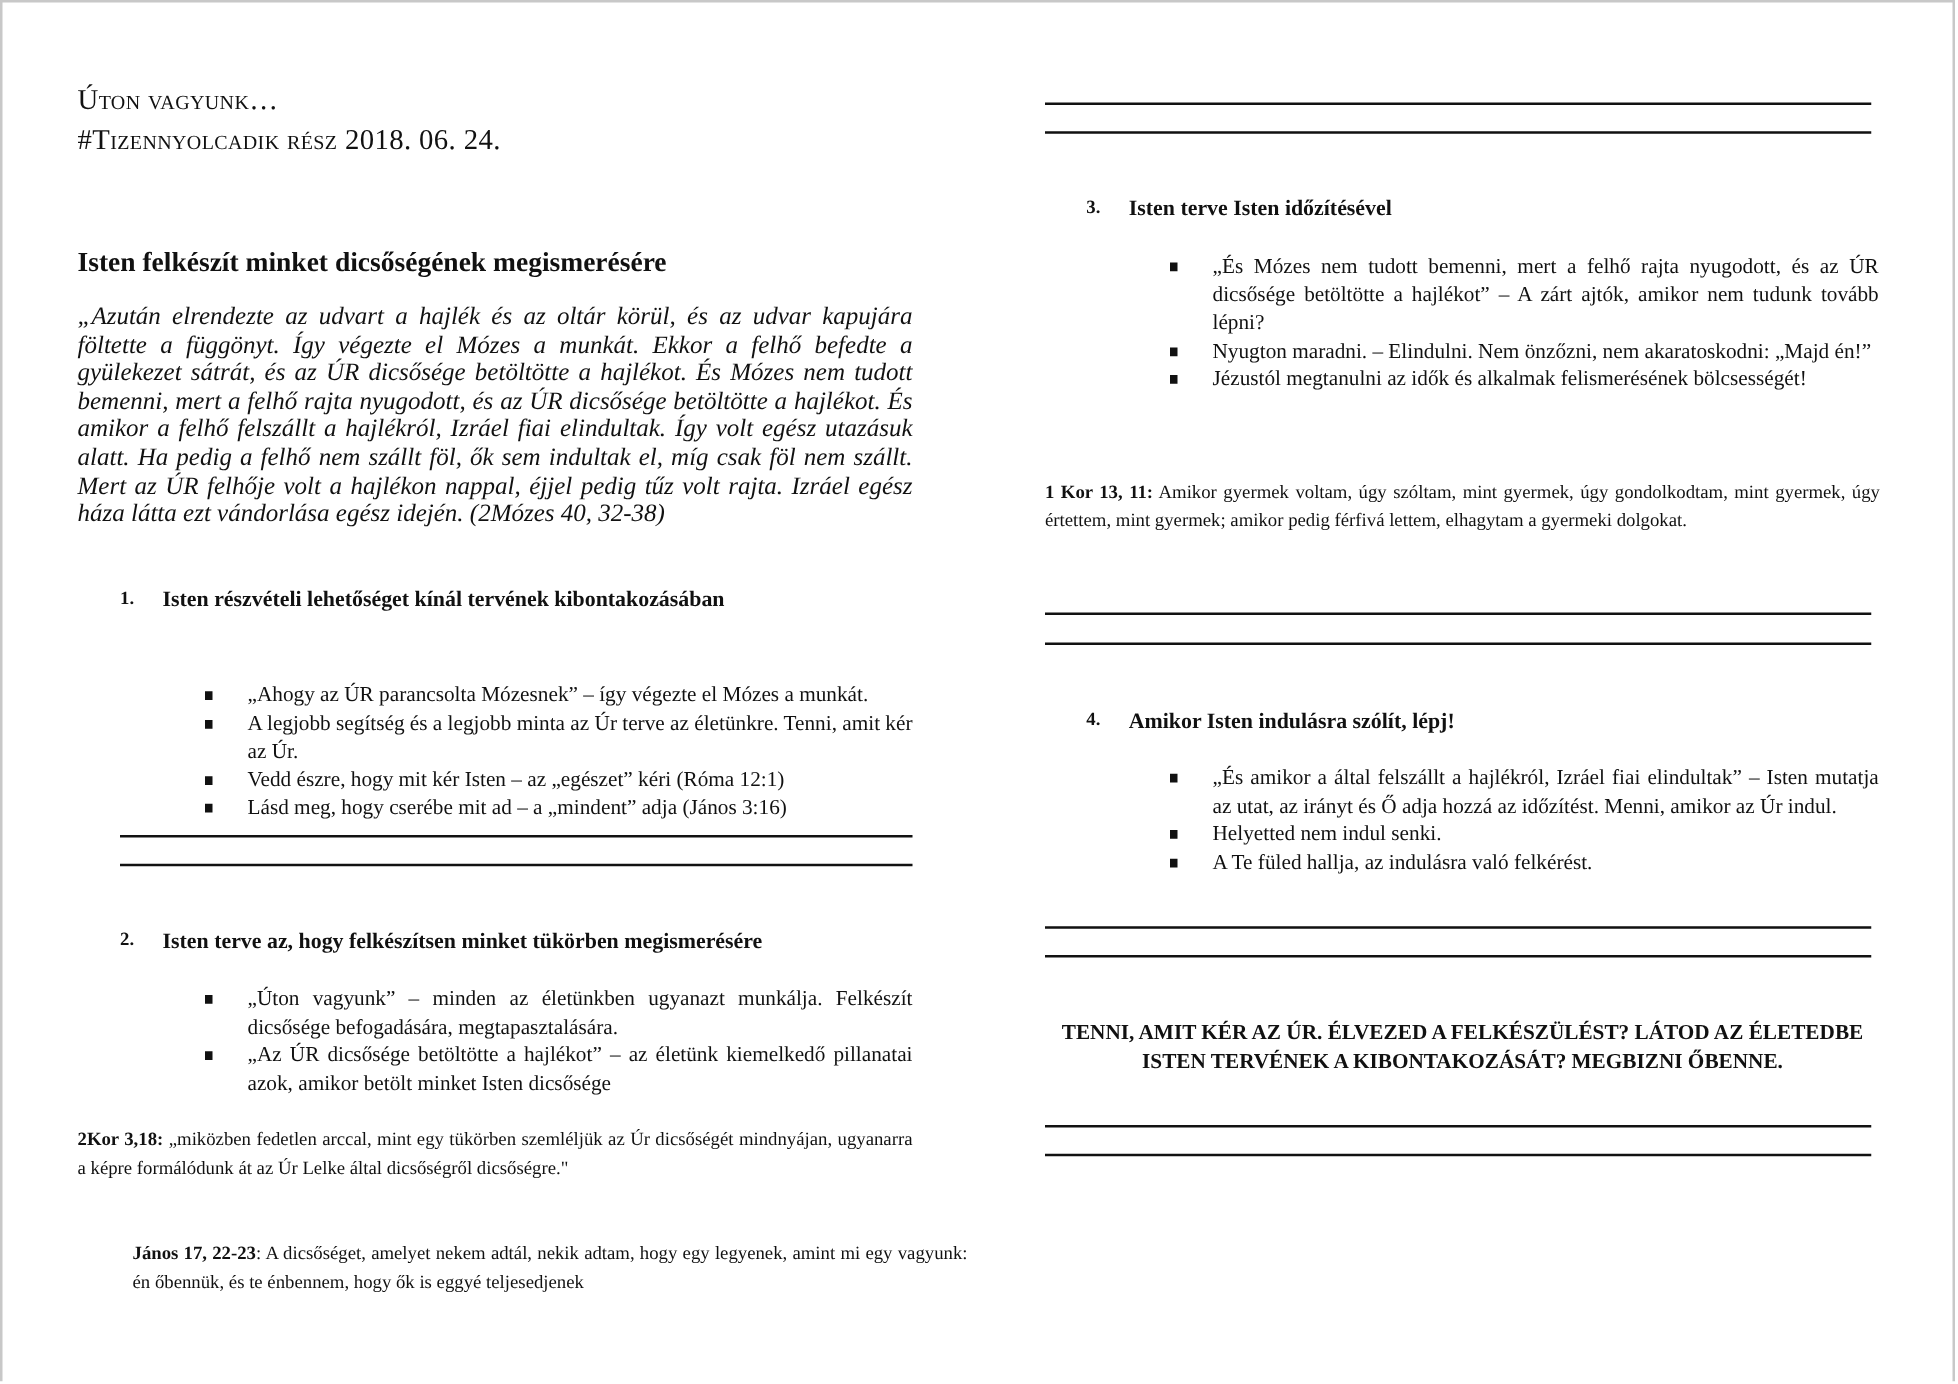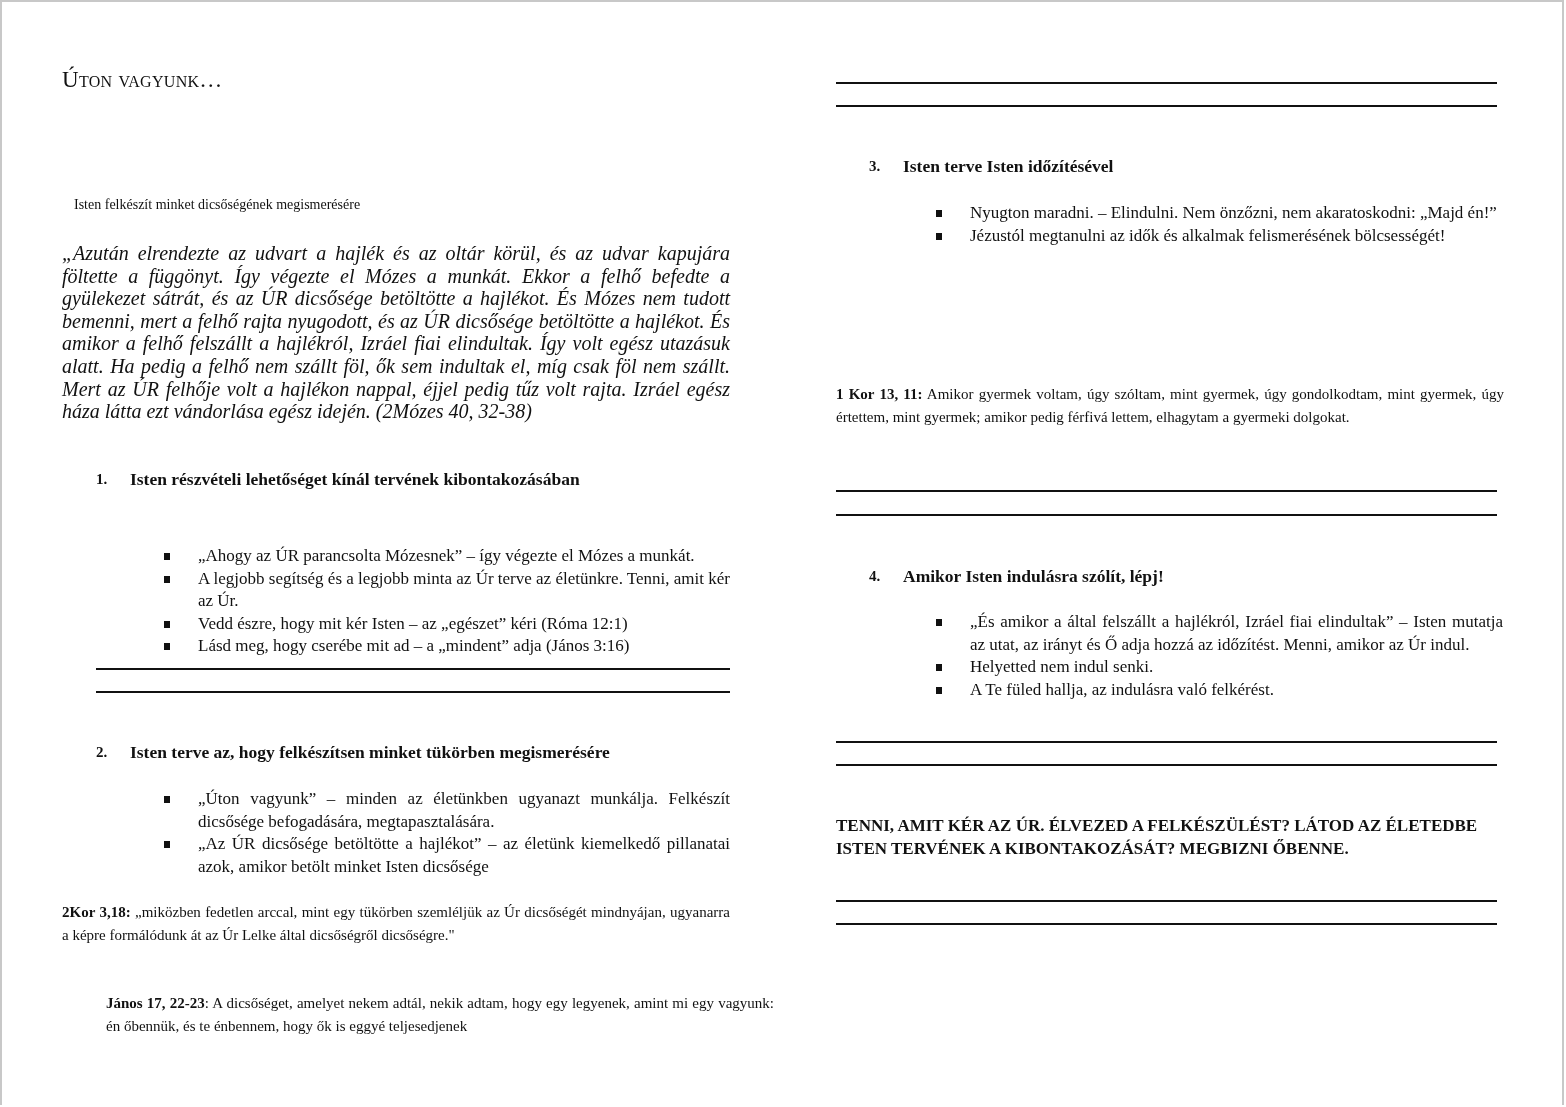--- a/index.html
+++ b/index.html
@@ -3,41 +3,42 @@
 <meta charset="utf-8">
 <style>
   html, body { margin: 0; padding: 0; background: #ffffff; }
   body { width: 1566px; height: 1107px; position: relative; overflow: hidden;
          font-family: "Liberation Serif", "DejaVu Serif", serif; color: #111; }
   .page-frame { position: absolute; left: 0; top: 0; width: 1564px; height: 1105px;
                 border-top: 2px solid #c8c8c8; border-left: 2px solid #c8c8c8;
                 border-right: 2px solid #c8c8c8; box-sizing: border-box; }
   .title { position: absolute; left: 62px; width: 670px; top: 64px; text-align: left;
            font-size: 23px; line-height: 32px; font-variant: small-caps; letter-spacing: 0.3px; }
-  .intro-heading { position: absolute; left: 62px; top: 197px; font-weight: normal; font-size: 14px; margin-left: 12px; }
+  .intro-heading { position: absolute; left: 62px; top: 197px; font-weight: bold; font-size: 22px; }
   .quote { position: absolute; left: 62px; width: 668px; top: 242px; font-style: italic;
            font-size: 20px; line-height: 22.6px; text-align: justify; }
   .sec-head { position: absolute; font-weight: bold; font-size: 17.5px; display: flex; }
   .sec-num { display: inline-block; width: 34px; font-size: 15px; padding-top: 2px; }
   .bullets { position: absolute; list-style: none; margin: 0; padding: 0; font-size: 17px; line-height: 22.6px; }
   .bullets li { position: relative; padding-left: 34px; text-align: justify; }
   .bullet-mark { position: absolute; left: 0; top: 8px; width: 6px; height: 7px; background: #111; }
   .rule { position: absolute; height: 1.5px; background: #111; }
   .ref-para { position: absolute; font-size: 15px; line-height: 22.6px; text-align: justify; }
   .ref-para .ref { font-weight: bold; }
-  .closing { position: absolute; left: 836px; width: 668px; top: 815px; text-align: left;
+  .closing { position: absolute; left: 836px; width: 668px; top: 815px; text-align: center;
              font-weight: bold; font-size: 17px; line-height: 22.6px; text-transform: uppercase; }
 </style>
 </head>
 <body>
 
 <div class="page-frame"></div>
 
 <div class="title">
   <div>Úton vagyunk…</div>
+  <div>#Tizennyolcadik rész 2018. 06. 24.</div>
 </div>
 
 <div class="intro-heading">Isten felkészít minket dicsőségének megismerésére</div>
 <div class="quote">„Azután elrendezte az udvart a hajlék és az oltár körül, és az udvar kapujára föltette a függönyt. Így végezte el Mózes a munkát. Ekkor a felhő befedte a gyülekezet sátrát, és az ÚR dicsősége betöltötte a hajlékot. És Mózes nem tudott bemenni, mert a felhő rajta nyugodott, és az ÚR dicsősége betöltötte a hajlékot. És amikor a felhő felszállt a hajlékról, Izráel fiai elindultak. Így volt egész utazásuk alatt. Ha pedig a felhő nem szállt föl, ők sem indultak el, míg csak föl nem szállt. Mert az ÚR felhője volt a hajlékon nappal, éjjel pedig tűz volt rajta. Izráel egész háza látta ezt vándorlása egész idején. (2Mózes 40, 32-38)</div>
 
 <div class="sec-head" style="left:96px; top:469px;">
   <span class="sec-num">1.</span>
   <span>Isten részvételi lehetőséget kínál tervének kibontakozásában</span>
 </div>
 <ul class="bullets" style="left:164px; top:545px; width:566px;">
@@ -67,20 +68,21 @@
 </div>
 
 <div class="rule" style="left:836px; width:661px; top:82px;"></div>
 <div class="rule" style="left:836px; width:661px; top:105px;"></div>
 
 <div class="sec-head" style="left:869px; top:156px;">
   <span class="sec-num">3.</span>
   <span>Isten terve Isten időzítésével</span>
 </div>
 <ul class="bullets" style="left:936px; top:202px; width:567px;">
+  <li><span class="bullet-mark"></span><span>„És Mózes nem tudott bemenni, mert a felhő rajta nyugodott, és az ÚR dicsősége betöltötte a hajlékot” – A zárt ajtók, amikor nem tudunk tovább lépni?</span></li>
   <li><span class="bullet-mark"></span><span>Nyugton maradni. – Elindulni. Nem önzőzni, nem akaratoskodni: „Majd én!”</span></li>
   <li><span class="bullet-mark"></span><span>Jézustól megtanulni az idők és alkalmak felismerésének bölcsességét!</span></li>
 </ul>
 
 <div class="ref-para" style="left:836px; width:668px; top:383px;">
   <span class="ref">1 Kor 13, 11:</span><span> Amikor gyermek voltam, úgy szóltam, mint gyermek, úgy gondolkodtam, mint gyermek, úgy értettem, mint gyermek; amikor pedig férfivá lettem, elhagytam a gyermeki dolgokat.</span>
 </div>
 <div class="rule" style="left:836px; width:661px; top:490px;"></div>
 <div class="rule" style="left:836px; width:661px; top:514px;"></div>
 

